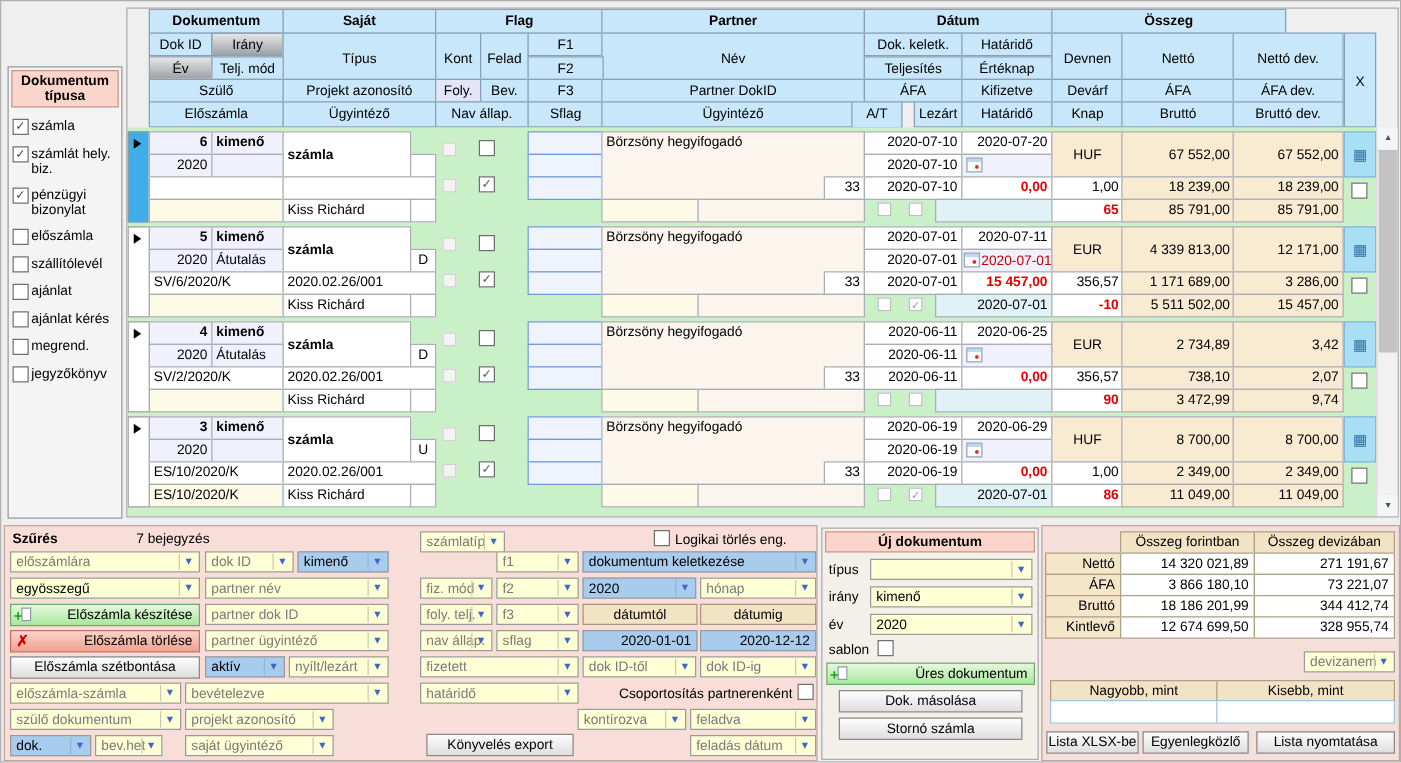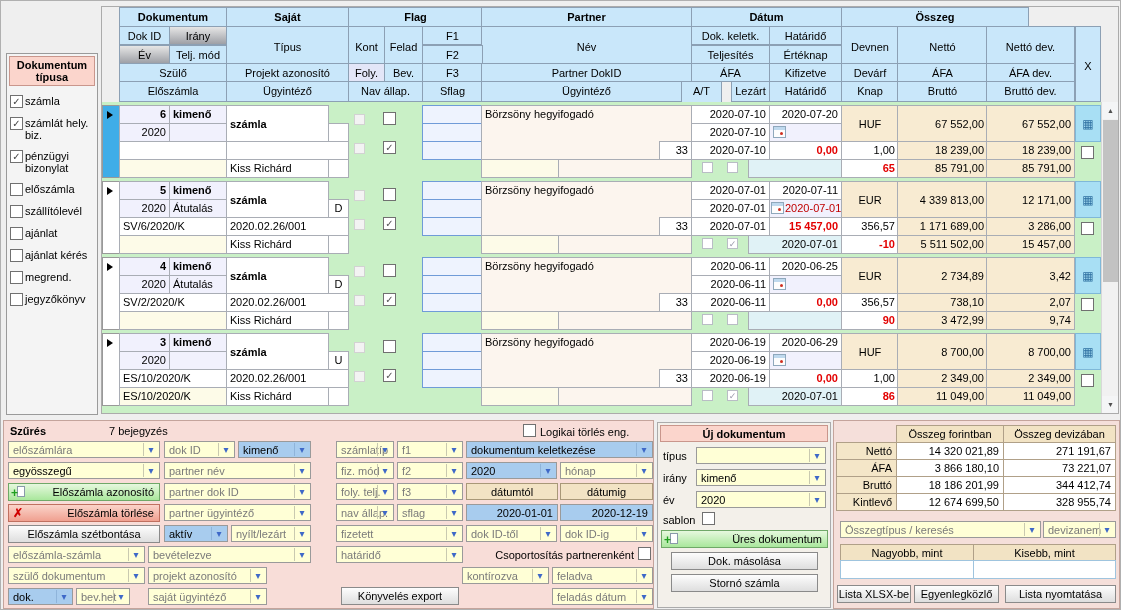--- a/index.html
+++ b/index.html
@@ -379,47 +379,47 @@
 
   <div class="panel" style="left:2px;top:419px;width:651px;height:189px">
     <span class="flab bd" style="left:6px;top:4px">Szűrés</span>
     <span class="flab" style="left:105px;top:4px">7 bejegyzés</span>
     <span class="cb" style="left:519px;top:3px"></span>
     <span class="flab" style="left:536px;top:5px">Logikai törlés eng.</span>
 
     <div class="dd" style="left:4px;top:20px;width:152px">előszámlára</div>
     <div class="dd" style="left:160px;top:20px;width:71px">dok ID</div>
     <div class="dd bl" style="left:234px;top:20px;width:73px">kimenő</div>
-    <div class="dd" style="left:332px;top:20px;width:58px">számlatíp</div>
+    <div class="dd" style="left:332px;top:4px;width:68px">számlatíp</div>
     <div class="dd" style="left:393px;top:20px;width:66px">f1</div>
     <div class="dd bl" style="left:462px;top:20px;width:187px">dokumentum keletkezése</div>
 
     <div class="dd dk" style="left:4px;top:41px;width:152px">egyösszegű</div>
     <div class="dd" style="left:160px;top:41px;width:147px">partner név</div>
     <div class="dd" style="left:332px;top:41px;width:58px">fiz. mód</div>
     <div class="dd" style="left:393px;top:41px;width:66px">f2</div>
     <div class="dd bl" style="left:462px;top:41px;width:91px">2020</div>
     <div class="dd" style="left:556px;top:41px;width:93px">hónap</div>
 
     <div class="btn grb" style="left:4px;top:62px;width:152px"><span class="plusg">
           <span class="pg1"></span>
           <span class="pg2">+</span>
-        </span><span>Előszámla azonosító</span></div>
+        </span><span>Előszámla készítése</span></div>
     <div class="dd" style="left:160px;top:62px;width:147px">partner dok ID</div>
     <div class="dd" style="left:332px;top:62px;width:58px">foly. telj.</div>
     <div class="dd" style="left:393px;top:62px;width:66px">f3</div>
     <div class="thd" style="left:462px;top:62px;width:92px">dátumtól</div>
     <div class="thd" style="left:556px;top:62px;width:93px">dátumig</div>
 
     <div class="btn rdb" style="left:4px;top:83px;width:152px"><span class="xred">✗</span><span>Előszámla törlése</span></div>
     <div class="dd" style="left:160px;top:83px;width:147px">partner ügyintéző</div>
     <div class="dd" style="left:332px;top:83px;width:58px">nav állap.</div>
     <div class="dd" style="left:393px;top:83px;width:66px">sflag</div>
     <div class="fldb" style="left:462px;top:83px;width:92px">2020-01-01</div>
-    <div class="fldb" style="left:556px;top:83px;width:93px">2020-12-19</div>
+    <div class="fldb" style="left:556px;top:83px;width:93px">2020-12-12</div>
 
     <div class="btn" style="left:4px;top:104px;width:152px">Előszámla szétbontása</div>
     <div class="dd bl" style="left:160px;top:104px;width:64px">aktív</div>
     <div class="dd" style="left:227px;top:104px;width:80px">nyílt/lezárt</div>
     <div class="dd" style="left:332px;top:104px;width:127px">fizetett</div>
     <div class="dd" style="left:462px;top:104px;width:91px">dok ID-től</div>
     <div class="dd" style="left:556px;top:104px;width:93px">dok ID-ig</div>
 
     <div class="dd" style="left:4px;top:125px;width:137px">előszámla-számla</div>
     <div class="dd" style="left:144px;top:125px;width:163px">bevételezve</div>
@@ -466,21 +466,20 @@
     <div class="scell slb" style="left:2px;top:38px;width:61px;height:18px">ÁFA</div>
     <div class="scell sval" style="left:62px;top:38px;width:108px;height:18px">3 866 180,10</div>
     <div class="scell sval" style="left:169px;top:38px;width:113px;height:18px">73 221,07</div>
     <div class="scell slb" style="left:2px;top:55px;width:61px;height:18px">Bruttó</div>
     <div class="scell sval" style="left:62px;top:55px;width:108px;height:18px">18 186 201,99</div>
     <div class="scell sval" style="left:169px;top:55px;width:113px;height:18px">344 412,74</div>
     <div class="scell slb" style="left:2px;top:72px;width:61px;height:18px">Kintlevő</div>
     <div class="scell sval" style="left:62px;top:72px;width:108px;height:18px">12 674 699,50</div>
     <div class="scell sval" style="left:169px;top:72px;width:113px;height:18px">328 955,74</div>
 
-    <div class="dd" style="left:6px;top:100px;width:201px">Összegtípus / keresés</div>
     <div class="dd" style="left:209px;top:100px;width:73px">devizanem</div>
     <div class="scell shd" style="left:6px;top:123px;width:134px;height:17px">Nagyobb, mint</div>
     <div class="scell shd" style="left:139px;top:123px;width:143px;height:17px">Kisebb, mint</div>
     <div class="sin abs" style="left:6px;top:139px;width:134px;height:19px"></div>
     <div class="sin abs" style="left:139px;top:139px;width:143px;height:19px"></div>
     <div class="btn" style="left:3px;top:164px;width:74px">Lista XLSX-be</div>
     <div class="btn" style="left:80px;top:164px;width:85px">Egyenlegközlő</div>
     <div class="btn" style="left:171px;top:164px;width:111px">Lista nyomtatása</div>
   </div>
 

